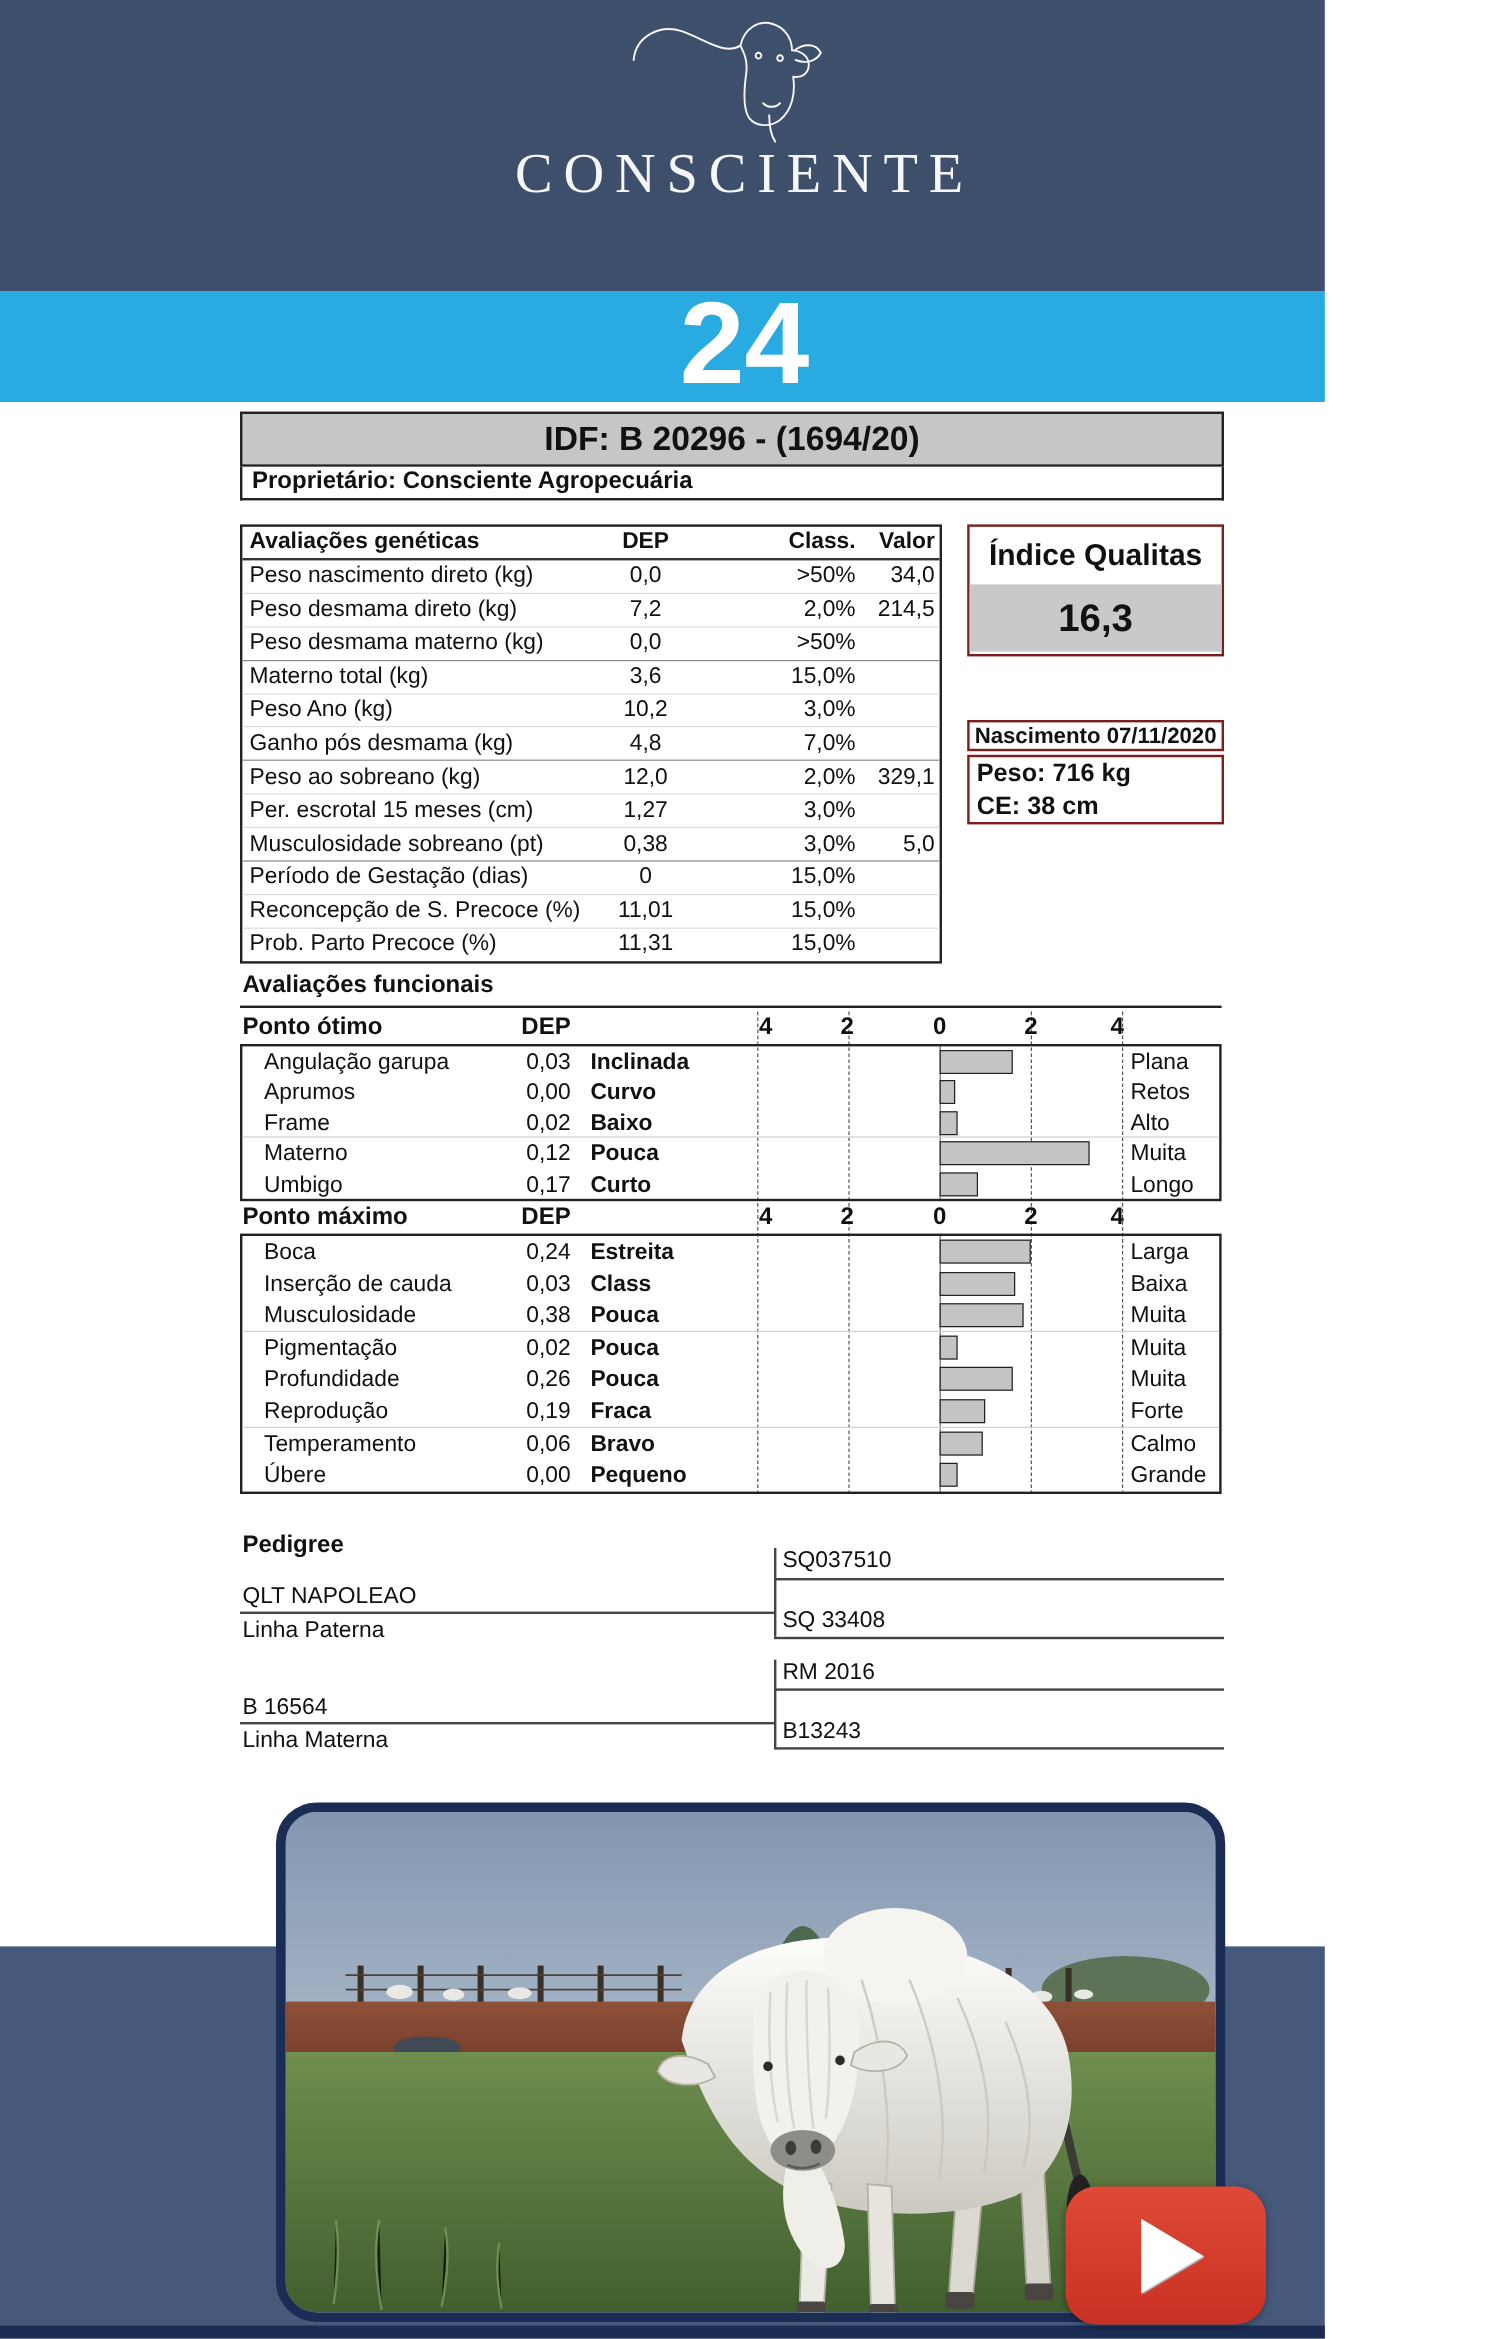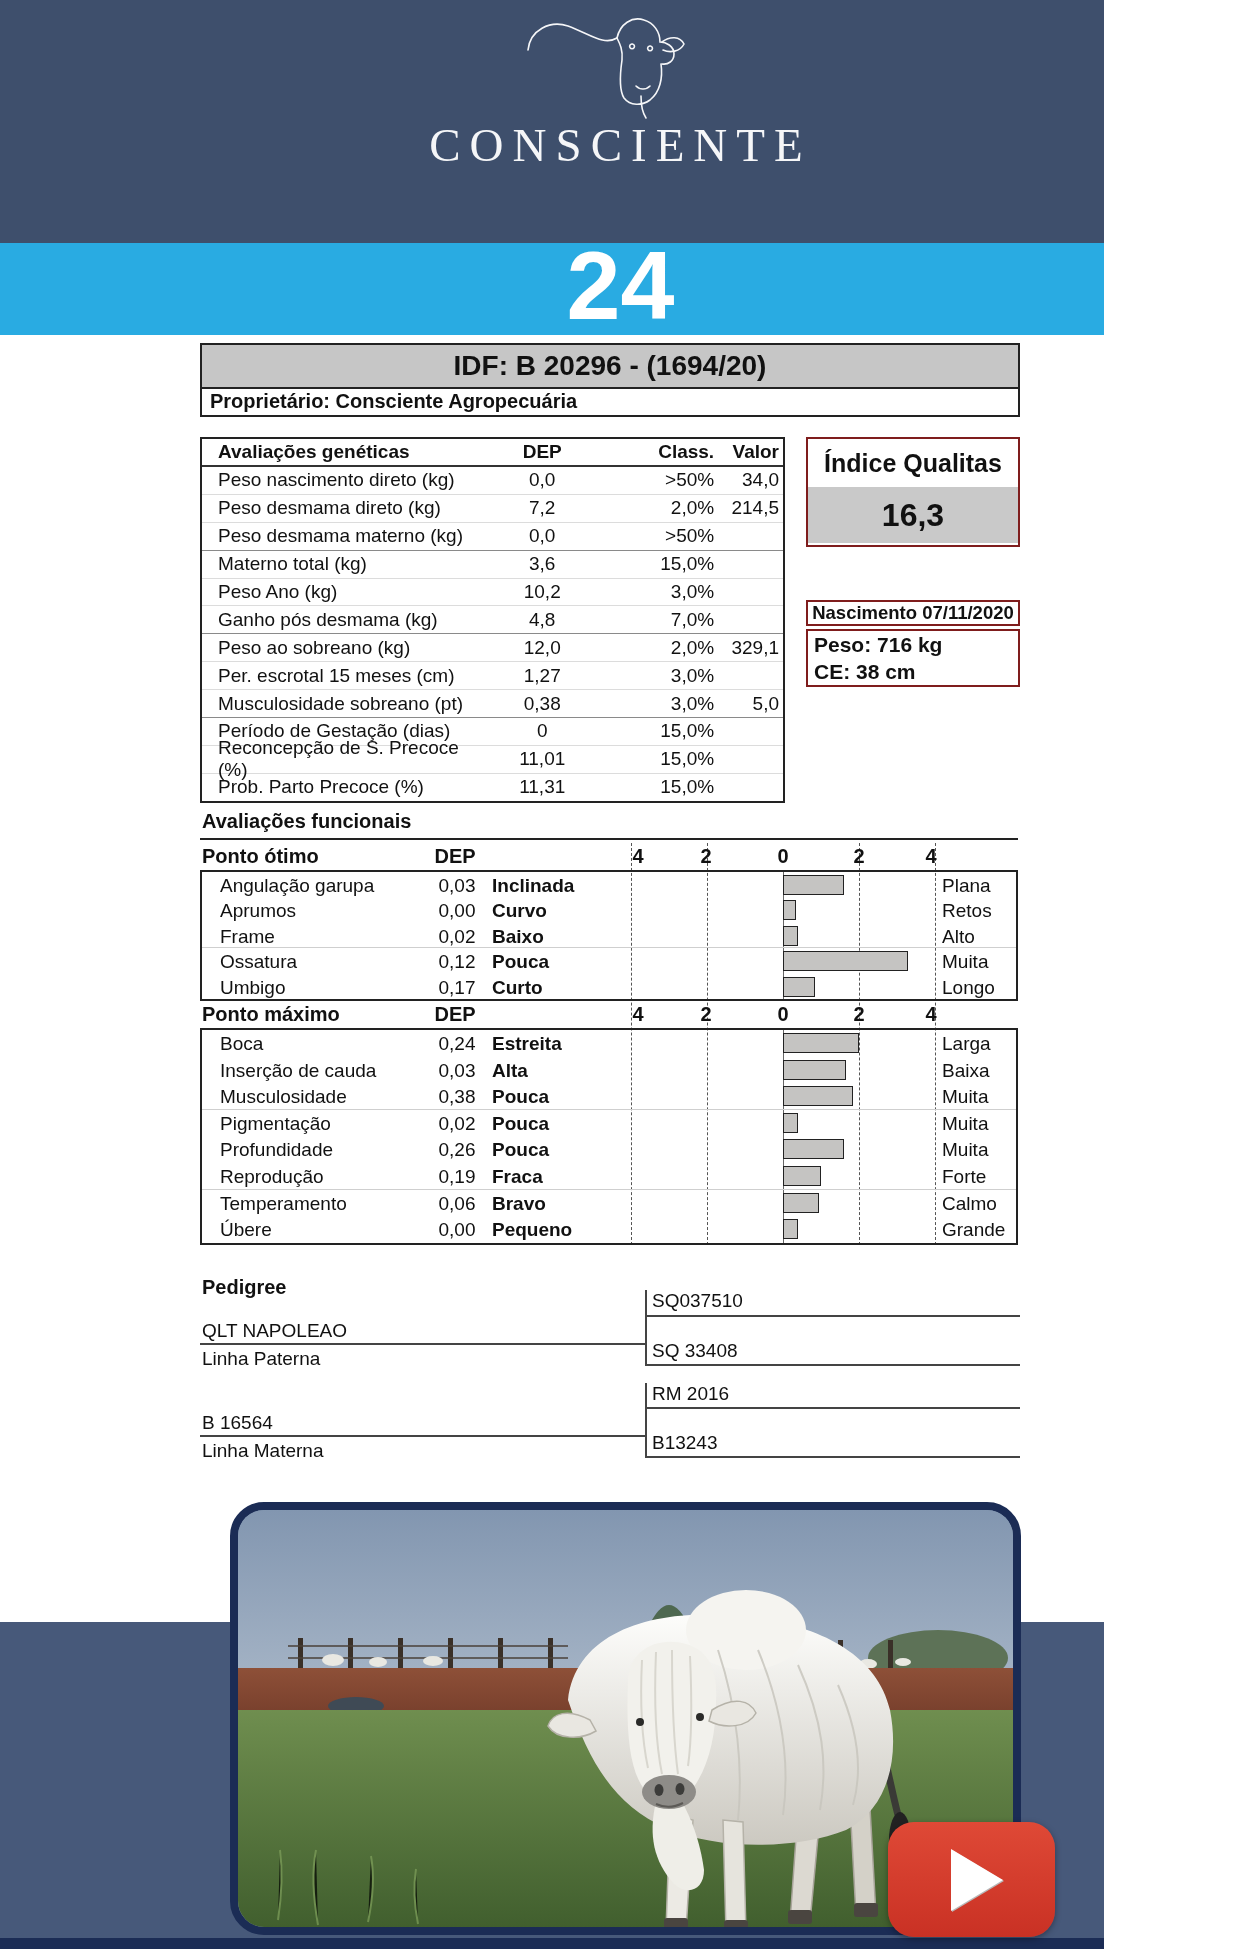--- a/index.html
+++ b/index.html
@@ -25,21 +25,21 @@
          font-size:28px;font-weight:bold;line-height:42px;}
   .prop-box{left:200px;top:389px;width:820px;height:28px;background:#fff;
          border:2px solid #222;border-top:none;box-sizing:border-box;
          font-size:20px;font-weight:bold;line-height:24px;padding-left:8px;}
   
   .gen-table{left:200px;top:437px;width:585px;border:2px solid #222;box-sizing:border-box;background:#fff;}
   .gen-row{display:flex;height:26.9px;align-items:center;border-bottom:1px solid #dcdcdc;font-size:19px;}
   .gen-row.header{font-weight:bold;border-bottom:2px solid #333;height:26px;}
   .gen-row.group-end{border-bottom:1.5px solid #8a8a8a;}
   .gen-row.last{border-bottom:none;}
-  .g-label{width:280px;padding-left:16px;}
+  .g-label{width:280px;padding-left:6px;}
   .g-dep{width:100px;text-align:center;}
   .g-class{width:125px;text-align:right;}
   .g-valor{width:66px;text-align:right;padding-right:4px;}
   
   .q-box{left:806px;width:214px;border:2px solid #7f1d1d;box-sizing:border-box;background:#fff;text-align:center;}
   .q-a{top:437px;height:110px;}
   .q-title{font-size:25px;font-weight:bold;line-height:48px;}
   .q-value{background:#c9c9c9;height:56px;font-size:32px;font-weight:bold;line-height:56px;}
   .q-b{top:547px;height:50px;font-size:26px;font-weight:bold;line-height:46px;}
   .q-c{top:600px;height:26px;font-size:18.5px;font-weight:bold;line-height:22px;}
@@ -233,21 +233,21 @@
       </div>
       <div class="func-row" style="top:50.8px;height:25.4px">
         <span class="f-name">Frame</span>
         <span class="f-dep">0,02</span>
         <span class="f-left">Baixo</span>
         <div class="f-bar" style="width: 15.2px;"></div>
         <span class="f-right">Alto</span>
         <div class="sep"></div>
       </div>
       <div class="func-row" style="top:76.2px;height:25.4px">
-        <span class="f-name">Ossatura</span>
+        <span class="f-name">Materno</span>
         <span class="f-dep">0,12</span>
         <span class="f-left">Pouca</span>
         <div class="f-bar" style="width: 125.4px;"></div>
         <span class="f-right">Muita</span>
       </div>
       <div class="func-row" style="top:101.6px;height:25.4px">
         <span class="f-name">Umbigo</span>
         <span class="f-dep">0,17</span>
         <span class="f-left">Curto</span>
         <div class="f-bar" style="width: 32.3px;"></div>
@@ -269,21 +269,21 @@
       <div class="func-row" style="top:0;height:26.6px">
         <span class="f-name">Boca</span>
         <span class="f-dep">0,24</span>
         <span class="f-left">Estreita</span>
         <div class="f-bar" style="width: 76px;"></div>
         <span class="f-right">Larga</span>
       </div>
       <div class="func-row" style="top:26.6px;height:26.6px">
         <span class="f-name">Inserção de cauda</span>
         <span class="f-dep">0,03</span>
-        <span class="f-left">Alta</span>
+        <span class="f-left">Class</span>
         <div class="f-bar" style="width: 62.7px;"></div>
         <span class="f-right">Baixa</span>
       </div>
       <div class="func-row" style="top:53.2px;height:26.6px">
         <span class="f-name">Musculosidade</span>
         <span class="f-dep">0,38</span>
         <span class="f-left">Pouca</span>
         <div class="f-bar" style="width: 70.3px;"></div>
         <span class="f-right">Muita</span>
         <div class="sep"></div>

